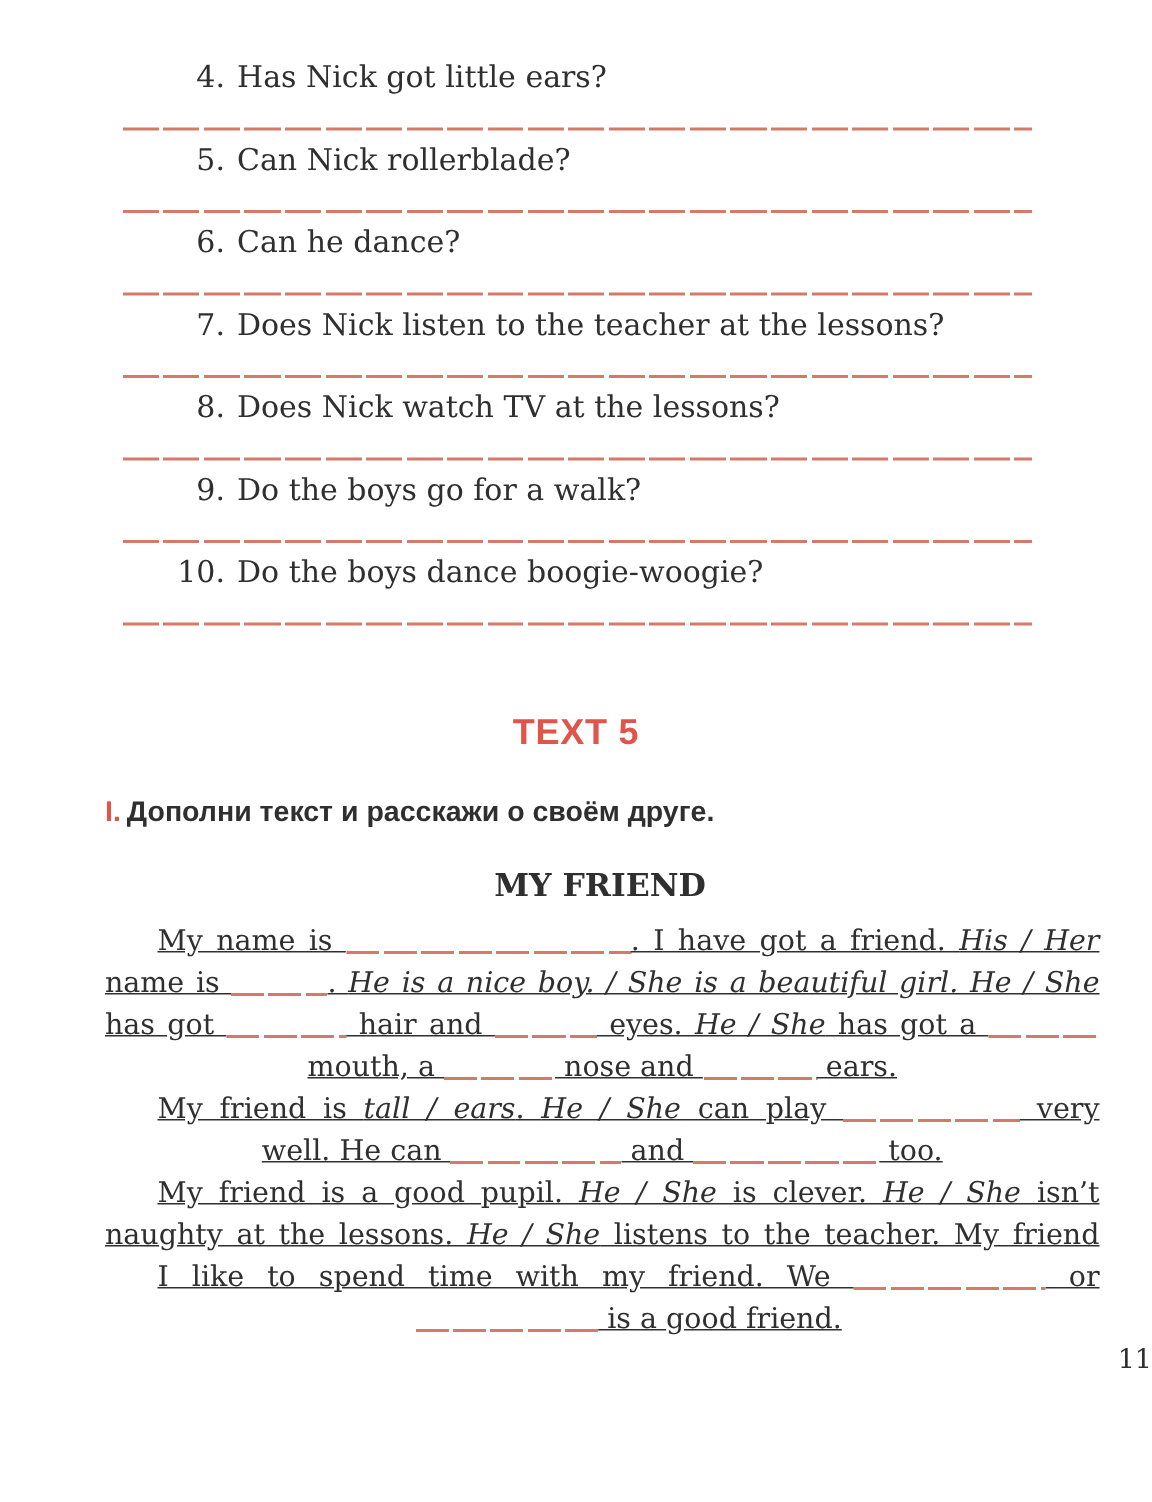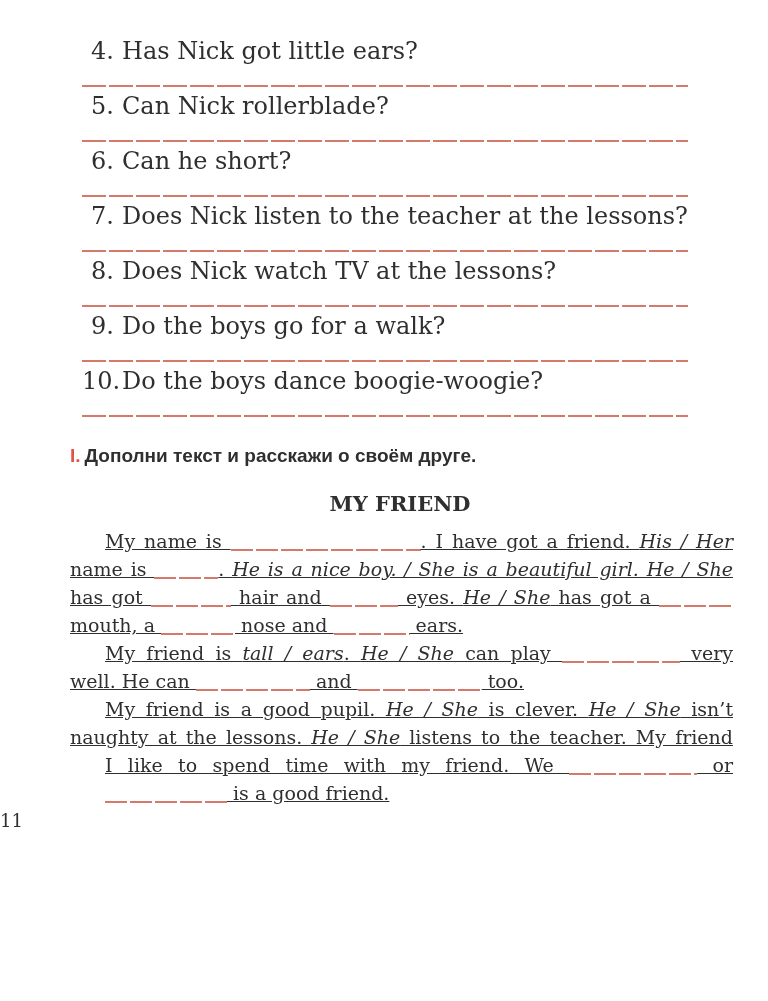--- a/index.html
+++ b/index.html
@@ -22,22 +22,23 @@
   }
 
   
   .questions {
     margin: 38px 80px 0 82px;
   }
   .q-row {
     height: 26px;
     line-height: 26px;
     margin-bottom: 21px;
-    font-size: 24px;
+    font-size: 20px;
     white-space: nowrap;
+    margin-left: 36px;
   }
   .q-num {
     display: inline-block;
     width: 32px;
     text-align: right;
     margin-right: 8px;
   }
   .ans-line {
     height: 2px;
     margin-bottom: 6px;
@@ -80,21 +81,21 @@
 
   
   .story {
     margin: 11px 35px 0 70px;
     font-size: 19px;
     text-decoration: underline;
   }
   .story-line {
     line-height: 28px;
     height: 28px;
-    text-align: left;
+    text-align: center;
   }
   .story-line.just {
     text-align: justify;
     text-align-last: justify;
   }
   .story-line.indent {
     text-indent: 35px;
   }
   .it {
     font-style: italic;
@@ -108,47 +109,48 @@
       rgba(0,0,0,0) 22px 25px);
     background-size: 100% 2px;
     background-position: 0 100%;
     background-repeat: no-repeat;
     text-indent: 0;
   }
 
   
   .page-number {
     margin-top: 3px;
-    text-align: left;
+    text-align: right;
     font-size: 18px;
     color: var(--ink, #2f2f2f);
   }
 </style>
 </head>
 <body>
 
 <div class="page">
 
   <section class="questions" id="questions">
       <div class="q-row"><span class="q-num">4.</span><span>Has Nick got little ears?</span></div>
       <div class="ans-line"></div>
       <div class="q-row"><span class="q-num">5.</span><span>Can Nick rollerblade?</span></div>
       <div class="ans-line"></div>
-      <div class="q-row"><span class="q-num">6.</span><span>Can he short?</span></div>
+      <div class="q-row"><span class="q-num">6.</span><span>Can he dance?</span></div>
       <div class="ans-line"></div>
       <div class="q-row"><span class="q-num">7.</span><span>Does Nick listen to the teacher at the lessons?</span></div>
       <div class="ans-line"></div>
       <div class="q-row"><span class="q-num">8.</span><span>Does Nick watch TV at the lessons?</span></div>
       <div class="ans-line"></div>
       <div class="q-row"><span class="q-num">9.</span><span>Do the boys go for a walk?</span></div>
       <div class="ans-line"></div>
       <div class="q-row"><span class="q-num">10.</span><span>Do the boys dance boogie-woogie?</span></div>
       <div class="ans-line"></div>
     </section>
 
+  <h2 class="text5">TEXT 5</h2>
 
   <p class="task"><span class="task-num">I.</span><span>Дополни текст и расскажи о своём друге.</span></p>
 
   <h3 class="story-title">MY FRIEND</h3>
 
   <div class="story" id="story">
       <div class="story-line indent just"><span>My name is </span><span class="blank" style="width: 190px;"></span><span>. I have got a friend. </span><span class="it">His / Her</span></div>
       <div class="story-line just"><span>name is </span><span class="blank" style="width: 64px;"></span><span>. </span><span class="it">He is a nice boy. / She is a beautiful girl. He / She</span></div>
       <div class="story-line just"><span>has got </span><span class="blank" style="width: 80px;"></span><span> hair and </span><span class="blank" style="width: 68px;"></span><span> eyes. </span><span class="it">He / She</span><span> has got a </span><span class="blank" style="width: 74px;"></span></div>
       <div class="story-line"><span>mouth, a </span><span class="blank" style="width: 74px;"></span><span> nose and </span><span class="blank" style="width: 76px;"></span><span> ears.</span></div>

